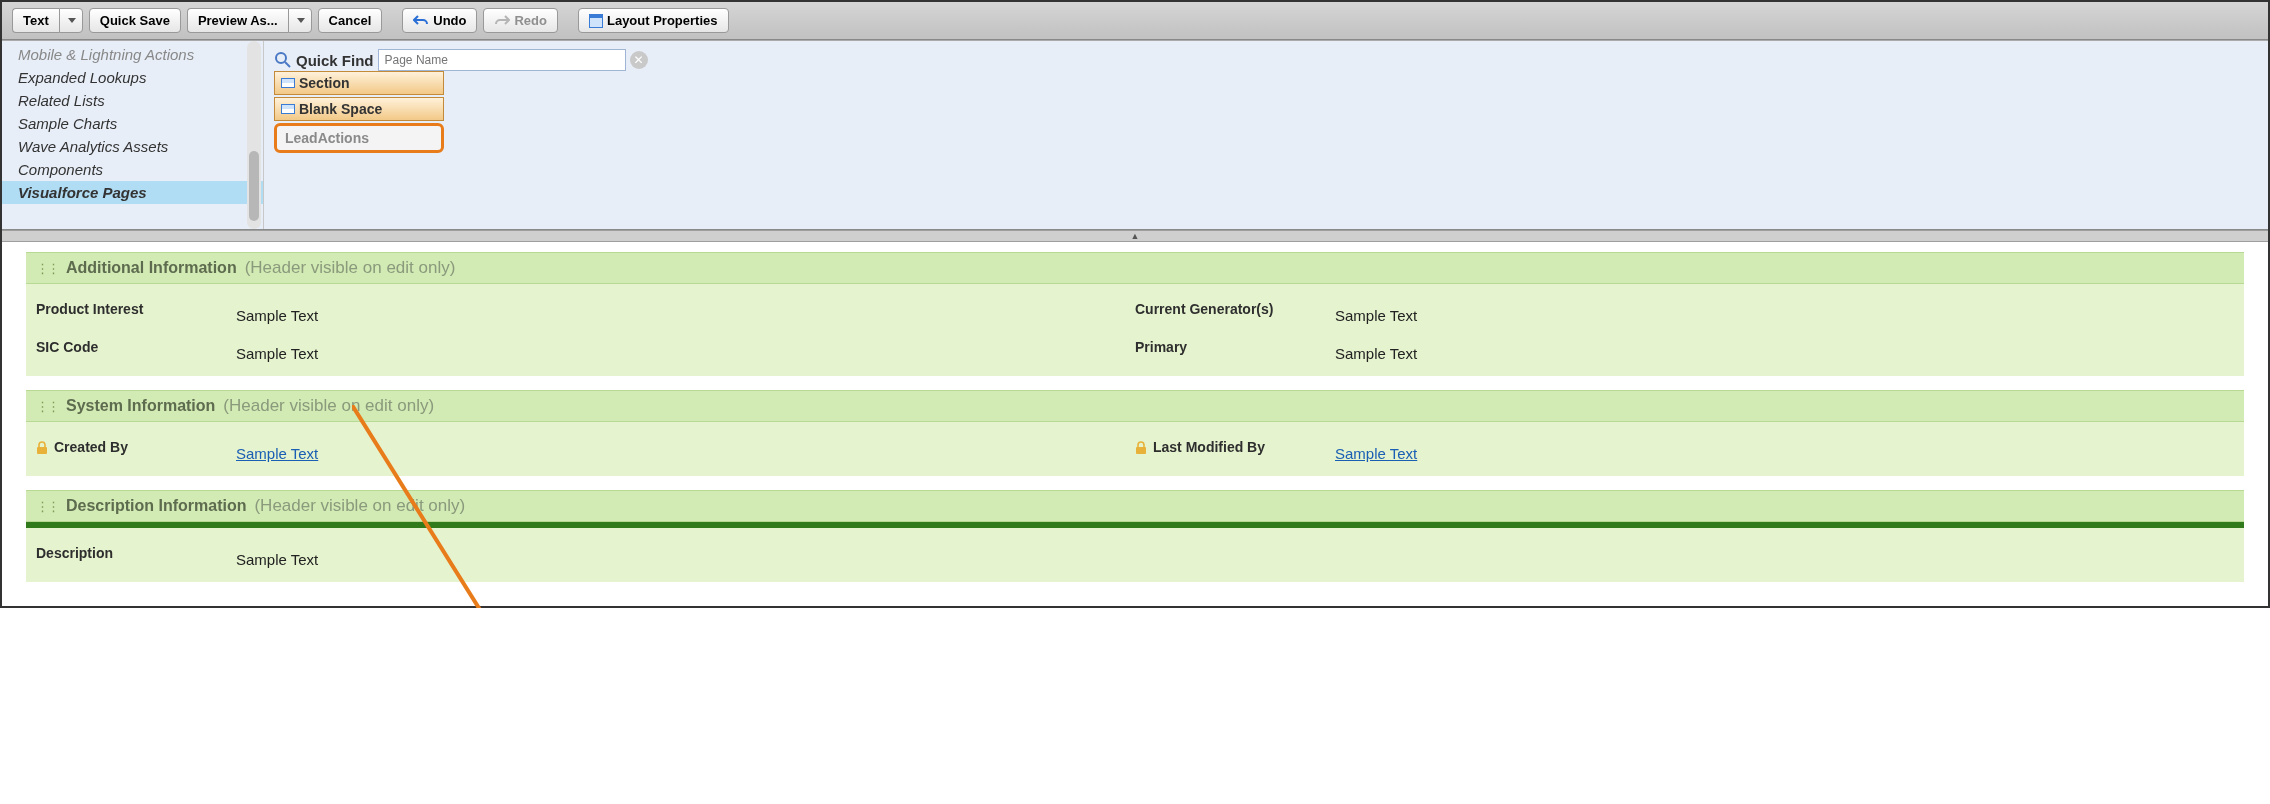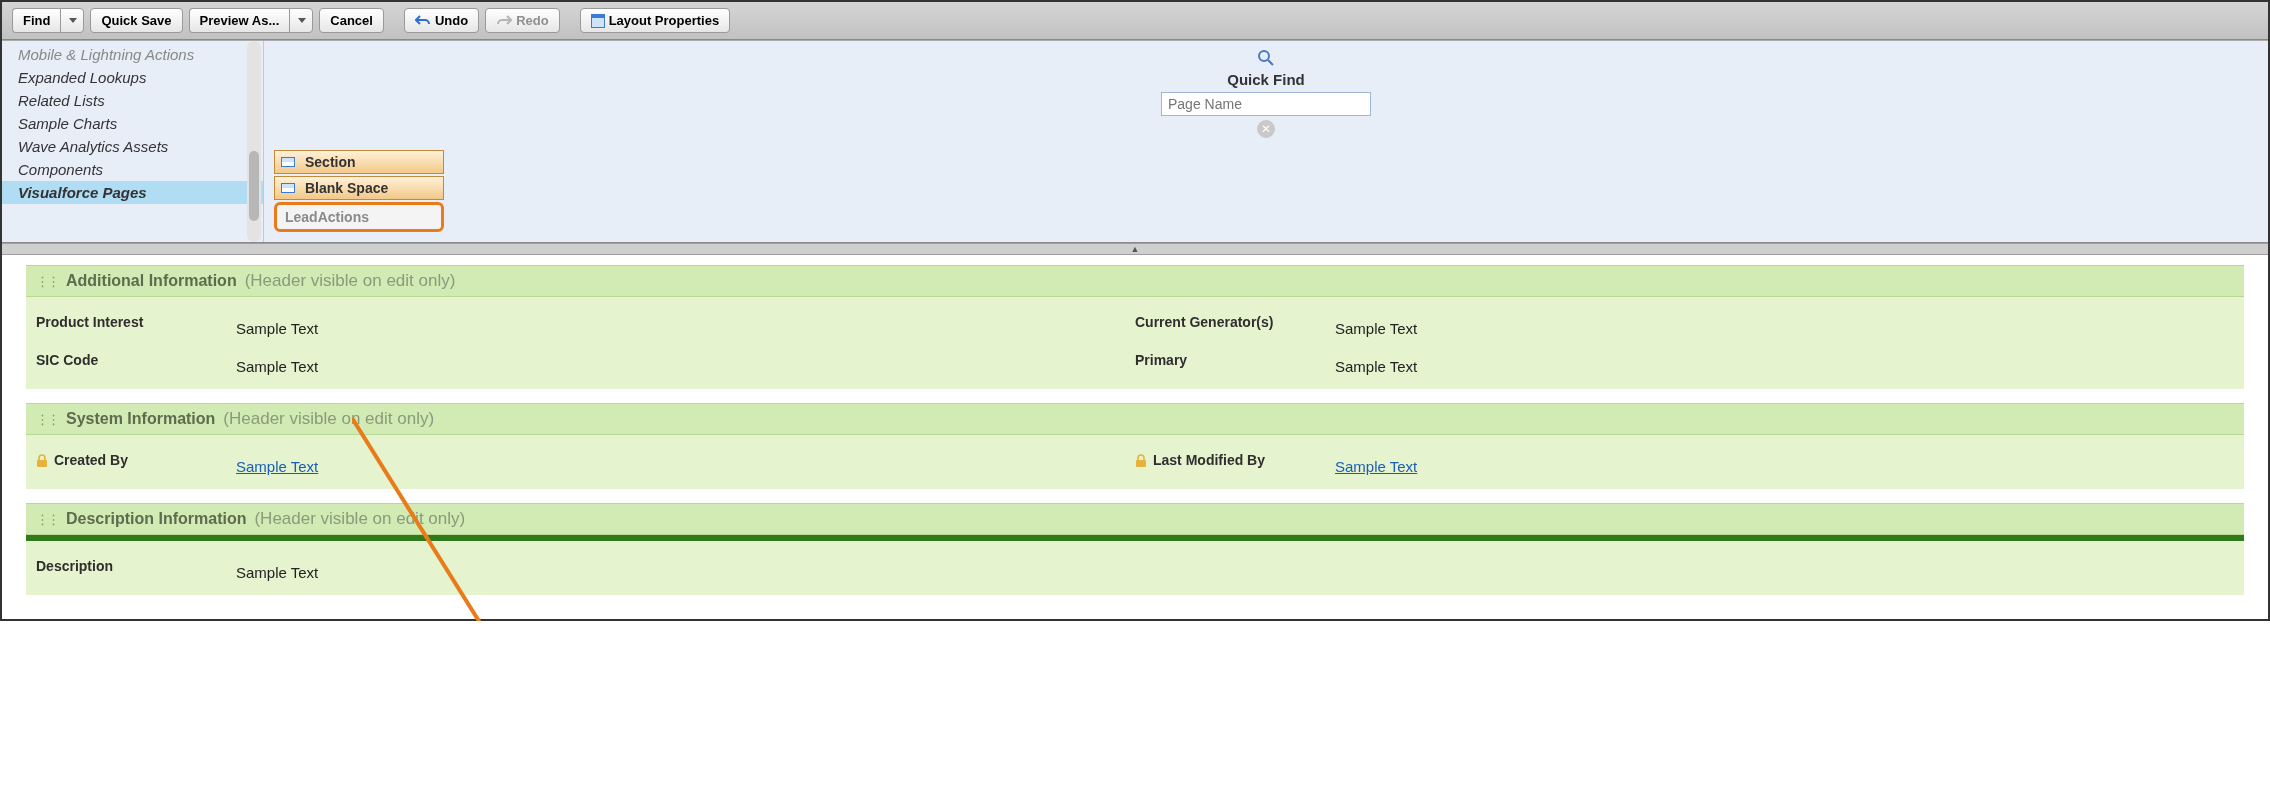--- a/index.html
+++ b/index.html
@@ -94,47 +94,46 @@
     background:#b7b7b7; border-radius:5px;
   }
   
   .palette-body {
     flex: 1;
     background: #e8eef8;
     padding: 8px 10px;
   }
   .quick-find {
     display: flex; align-items: center; gap: 4px;
-    margin-bottom: 12px;
-    flex-direction: column;
+    margin-bottom: 0;
   }
   .qf-icon {
     display:inline-block; width:18px; height:18px;
   }
   .qf-label { font-weight: bold; font-size: 15px; }
   .qf-input {
     border: 1px solid #9fb5d6;
     padding: 3px 6px;
-    width: 210px;
-    font-size: 14px;
+    width: 248px;
+    font-size: 12px;
     background: #fff;
   }
   .qf-clear {
     width: 18px; height: 18px; border-radius: 50%;
     background: #c9c9c9; color:#fff; font-size:12px; line-height:18px;
     text-align:center; cursor:pointer;
   }
   .palette-items { display:flex; flex-direction:column; gap:0; width:170px;}
   .palette-item {
     border: 1px solid #c38a3a;
     background: linear-gradient(#fff1da, #f2c987);
     padding: 3px 6px;
     font-size: 14px;
     font-weight: bold;
-    display:flex; align-items:center; gap:10px;
+    display:flex; align-items:center; gap:4px;
     cursor: move;
     margin-bottom: 2px;
   }
   .palette-item .pi-icon {
     display:inline-block; width:14px; height:10px; border:1px solid #3a7bd5;
     background: linear-gradient(#cfe3fb 50%, #fff 50%);
   }
   .palette-item.ghost {
     border: 3px solid #e87c1a;
     border-radius: 6px;
@@ -232,21 +231,21 @@
   
   .canvas-wrap { position: relative; }
 </style>
 </head>
 <body>
 
 <div class="outer-frame">
 
   <div class="toolbar">
     <div class="btn-split">
-      <button class="btn">Find</button>
+      <button class="btn">Text</button>
       <button class="btn drop">
           <span class="caret"></span>
         </button>
     </div>
     <button class="btn">Quick Save</button>
     <div class="btn-split">
       <button class="btn">Preview As...</button>
       <button class="btn drop">
           <span class="caret"></span>
         </button>

